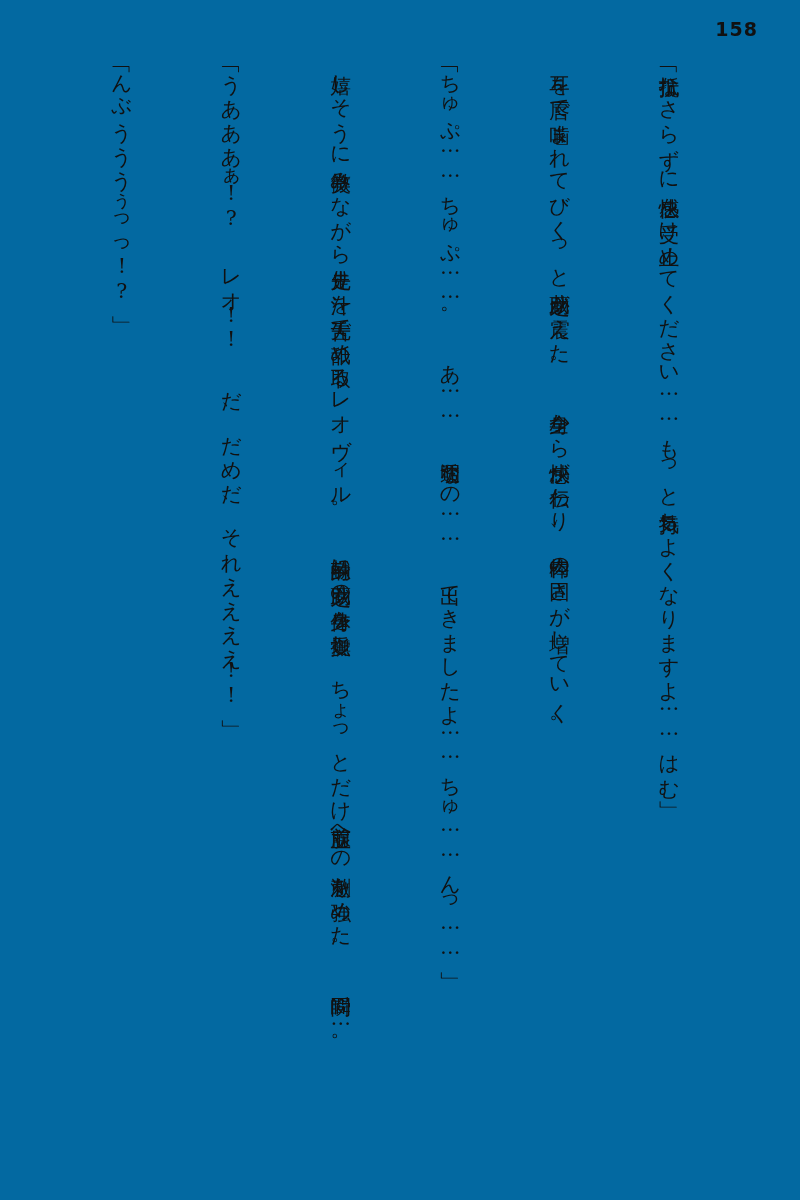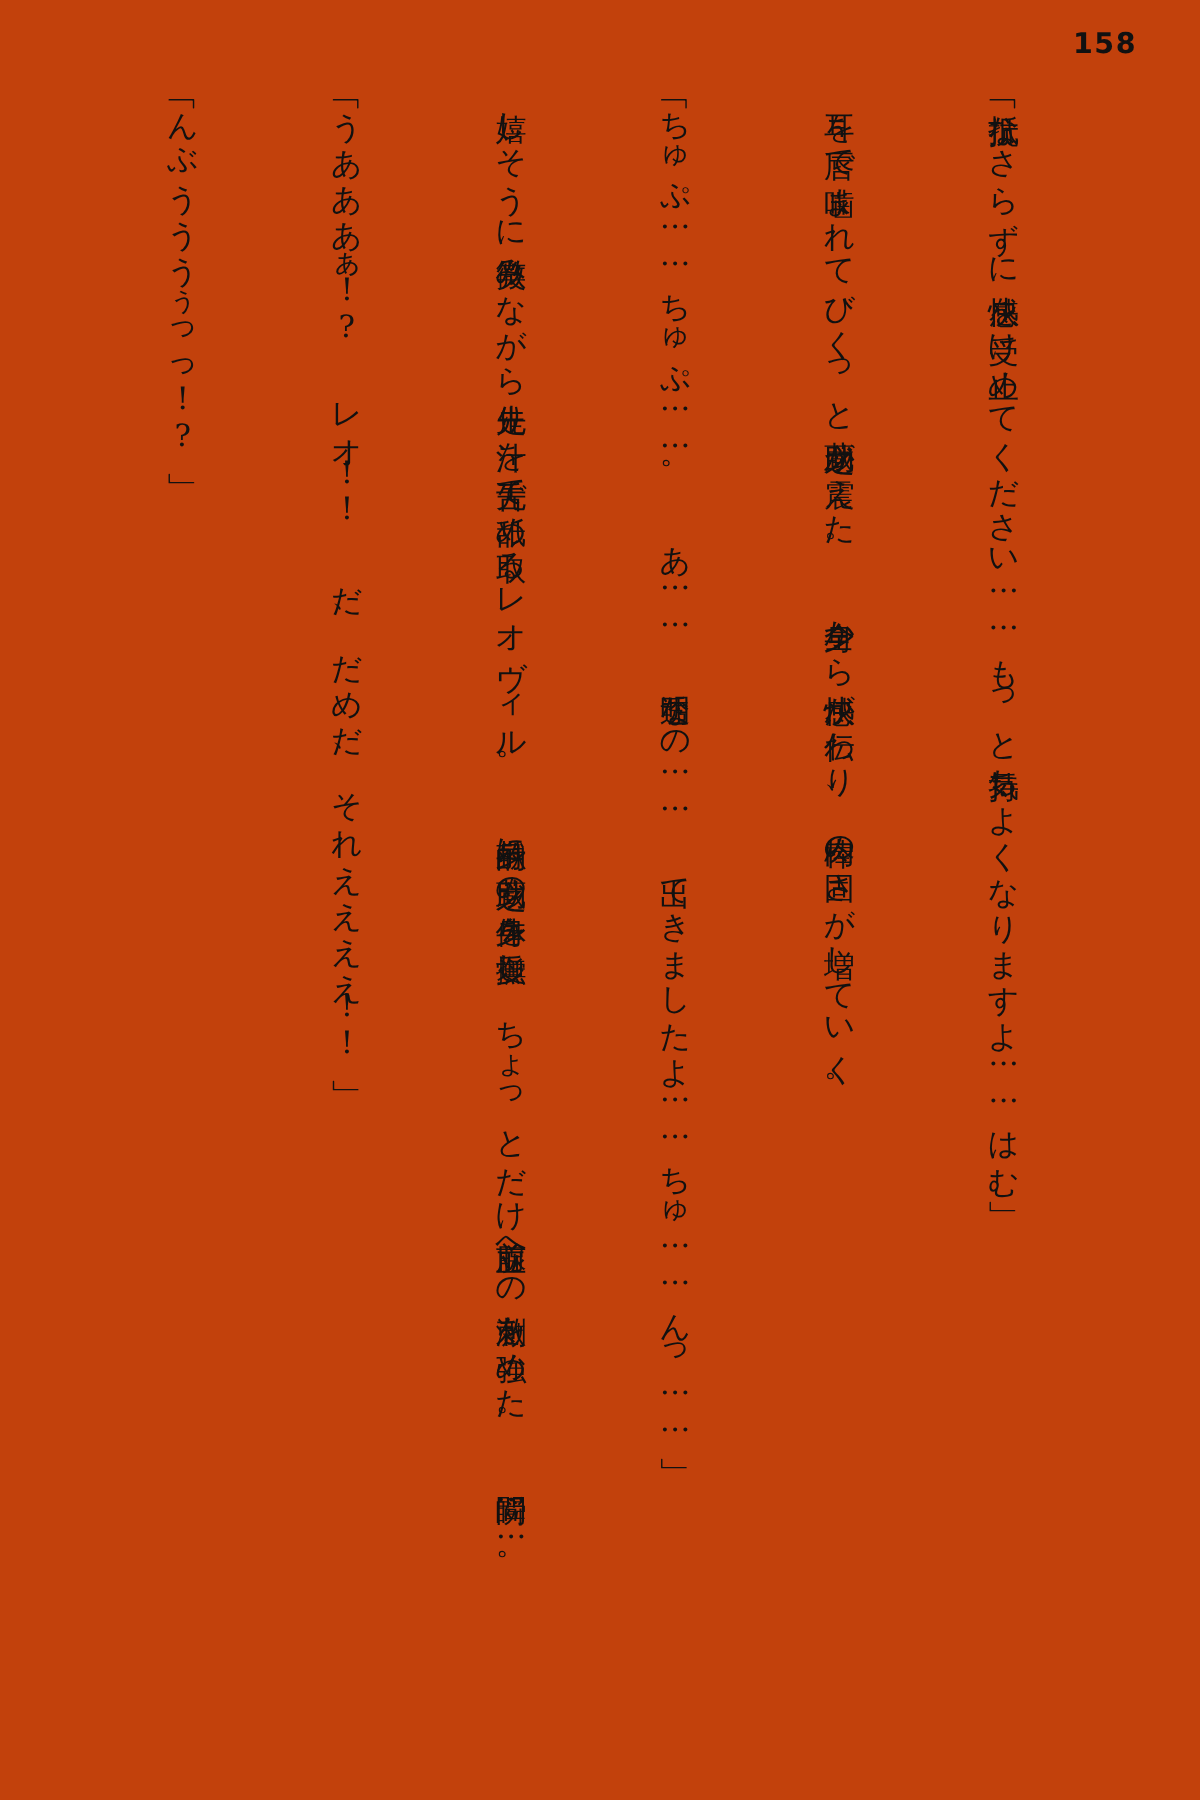--- a/index.html
+++ b/index.html
@@ -4,21 +4,21 @@
 <style>
   html, body {
     margin: 0;
     padding: 0;
     background: #ffffff;
   }
   .page {
     position: relative;
     width: 800px;
     height: 1200px;
-    background: #c2410c;
+    background: #0369a1;
     overflow: hidden;
     font-family: "DejaVu Serif", "Liberation Serif", serif;
     color: #111111;
   }
   .page-number {
     position: absolute;
     top: 18px;
     right: 42px;
     font-family: "DejaVu Sans", "Liberation Sans", sans-serif;
     font-weight: bold;

